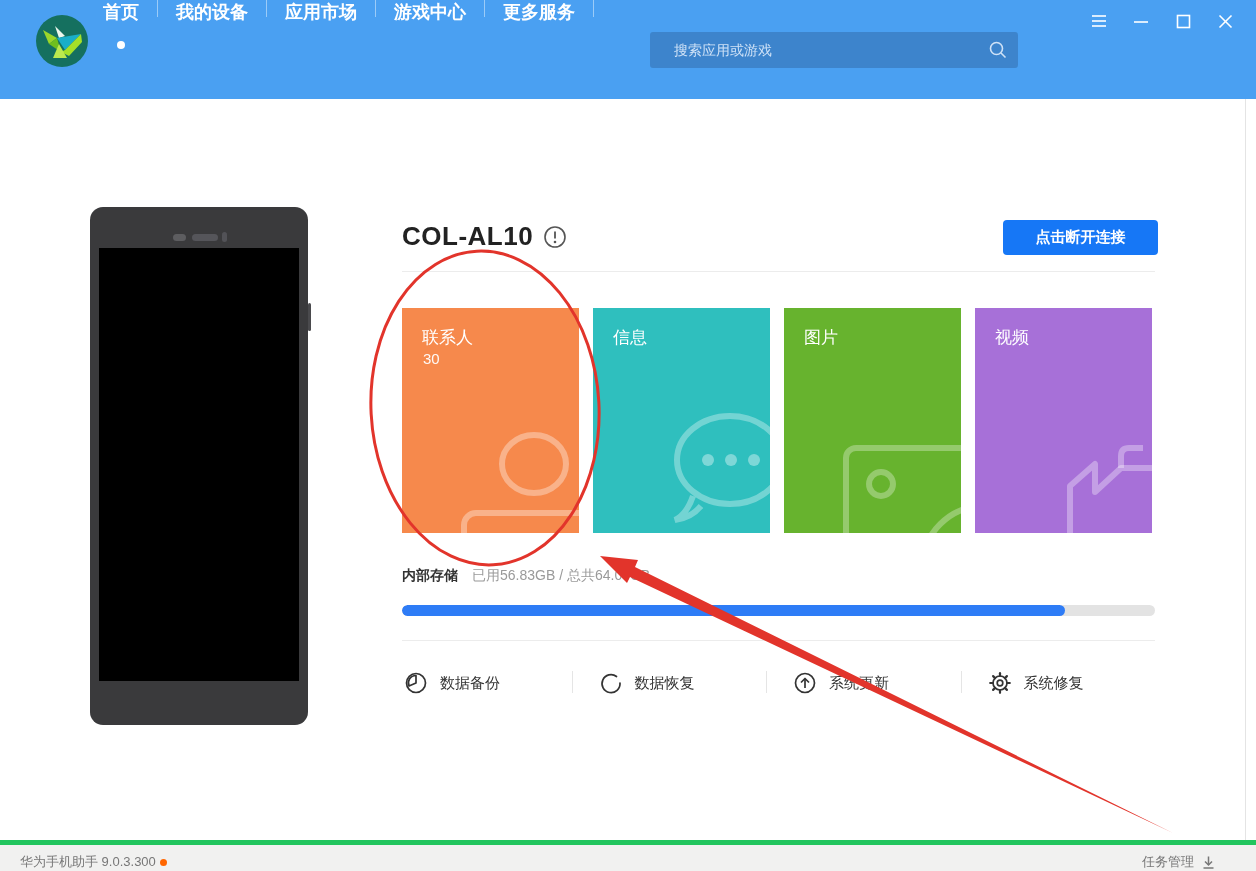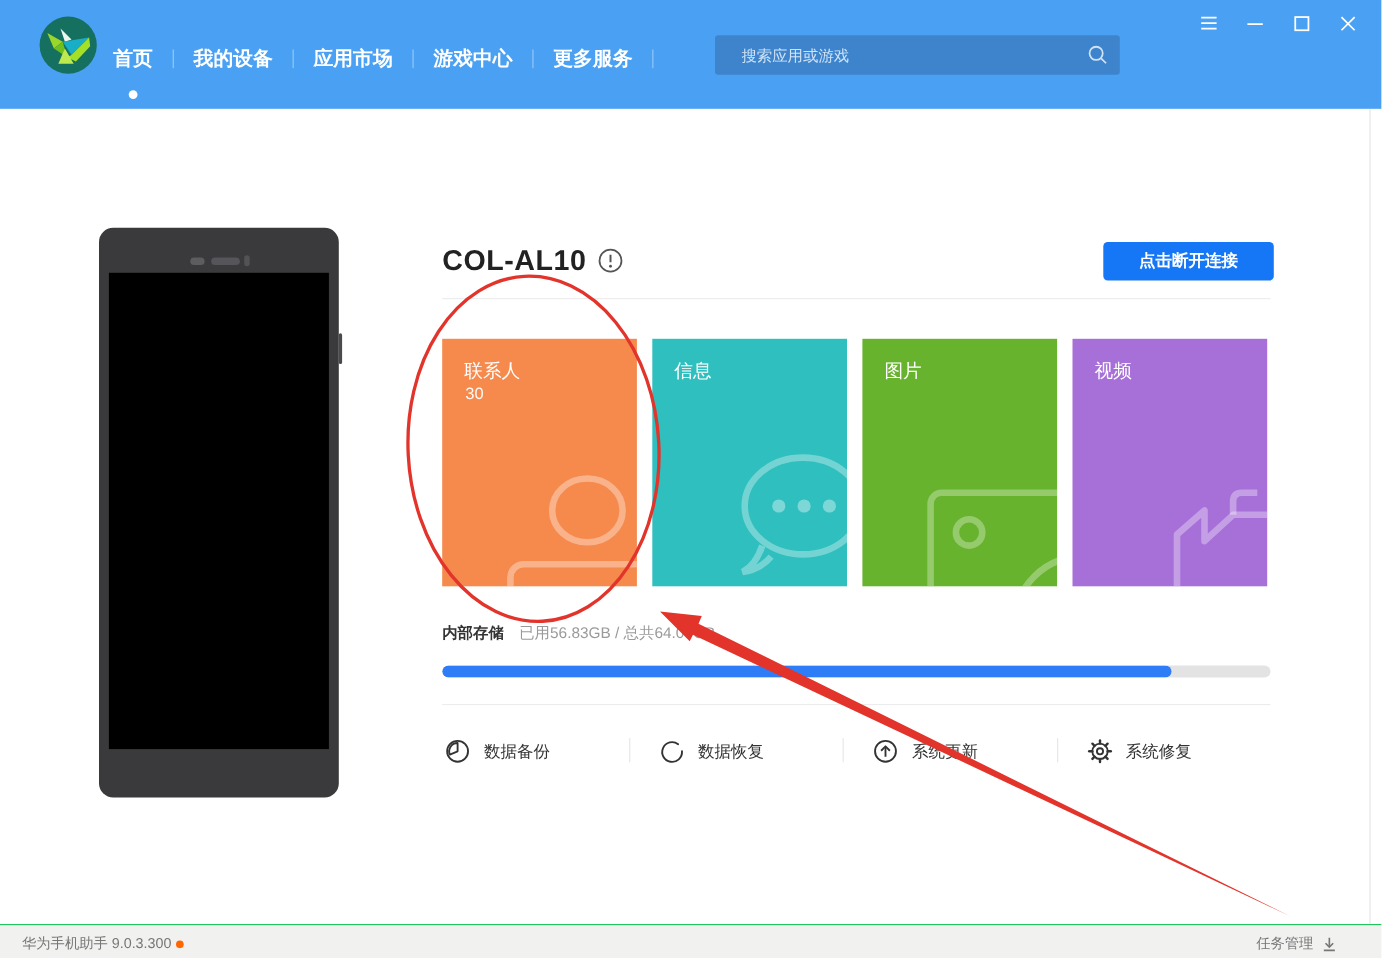--- a/index.html
+++ b/index.html
@@ -2,21 +2,21 @@
 <html><head>
 <meta charset="utf-8">
 <style>
   * { margin:0; padding:0; box-sizing:border-box; }
   html,body { width:1256px; height:871px; overflow:hidden; }
   body { font-family:"Liberation Sans","DejaVu Sans",sans-serif; background:#fff; position:relative; }
 
   
   .header { position:absolute; left:0; top:0; width:1256px; height:99px; background:#4AA0F2; }
   .logo { position:absolute; left:35px; top:14px; width:54px; height:54px; }
-  .nav { position:absolute; left:103px; top:0; height:106px; display:flex; align-items:center; }
+  .nav { position:absolute; left:103px; top:0; height:106px; display:flex; }
   .nav-item { color:#fff; font-size:18px; font-weight:bold; padding:0 18px; position:relative; cursor:pointer; white-space:nowrap; }
   .nav-item:first-child { padding-left:0; }
   .nav-sep { width:1px; height:17px; background:rgba(255,255,255,0.45); }
   .nav-dot { position:absolute; left:50%; margin-left:-4px; top:41px; width:8px; height:8px; border-radius:50%; background:#fff; }
   .nav-item:first-child .nav-dot { margin-left:-13px; }
   .search-box { position:absolute; left:650px; top:32px; width:368px; height:36px; background:#3D84CC; border-radius:3px; display:flex; align-items:center; }
   .search-input { flex:1; background:transparent; border:none; outline:none; color:#0f172a; font-size:14px; padding:0 24px; font-family:inherit; }
   .search-input::placeholder { color:#cfe2f7; }
   .search-icon { margin-right:10px; }
   .win-controls { position:absolute; right:22px; top:12px; display:flex; gap:24px; align-items:center; }
@@ -56,21 +56,21 @@
   .progress-track { position:absolute; left:402px; top:506px; width:753px; height:11px; border-radius:6px; background:#e3e3e3; overflow:hidden; }
   .progress-fill { height:100%; border-radius:6px; background:#2E7CF6; width:88%; }
 
   
   .actions { position:absolute; left:402px; top:572px; width:753px; display:flex; align-items:flex-start; }
   .action-item { flex:1; display:flex; align-items:center; gap:12px; cursor:pointer; padding-left:2px; }
   .action-label { font-size:15px; color:#333; }
   .action-sep { width:1px; height:22px; background:#e5e5e5; margin-right:24px; }
 
   
-  .footer { position:absolute; left:0; top:840px; width:1256px; height:31px; background:#f1f1f0; border-top:1px solid #22c55e; }
+  .footer { position:absolute; left:0; top:840px; width:1256px; height:31px; background:#f1f1f0; border-top:5px solid #22c55e; }
   .footer-left { position:absolute; left:20px; top:8px; display:flex; align-items:center; gap:2px; }
   .app-version { font-size:13px; color:#777; }
   .update-dot { width:7px; height:7px; border-radius:50%; background:#ff6600; margin-left:2px; }
   .footer-right { position:absolute; right:40px; top:8px; display:flex; align-items:center; gap:7px; cursor:pointer;text-align:right; }
   .task-label { font-size:13px; color:#777; }
 
   
   .annotations { position:absolute; left:0; top:0; width:1256px; height:871px; pointer-events:none; z-index:50; }
 </style>
 </head>

